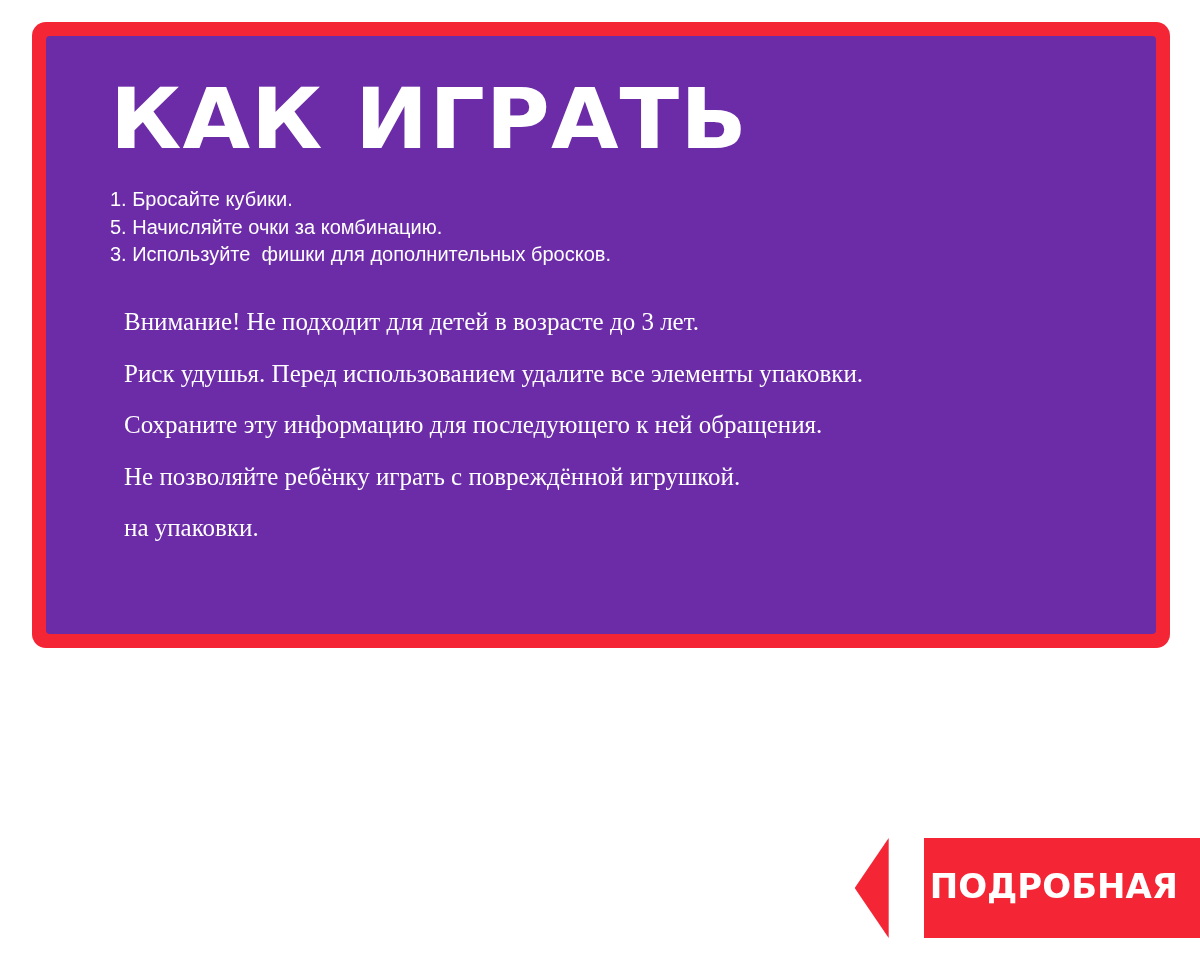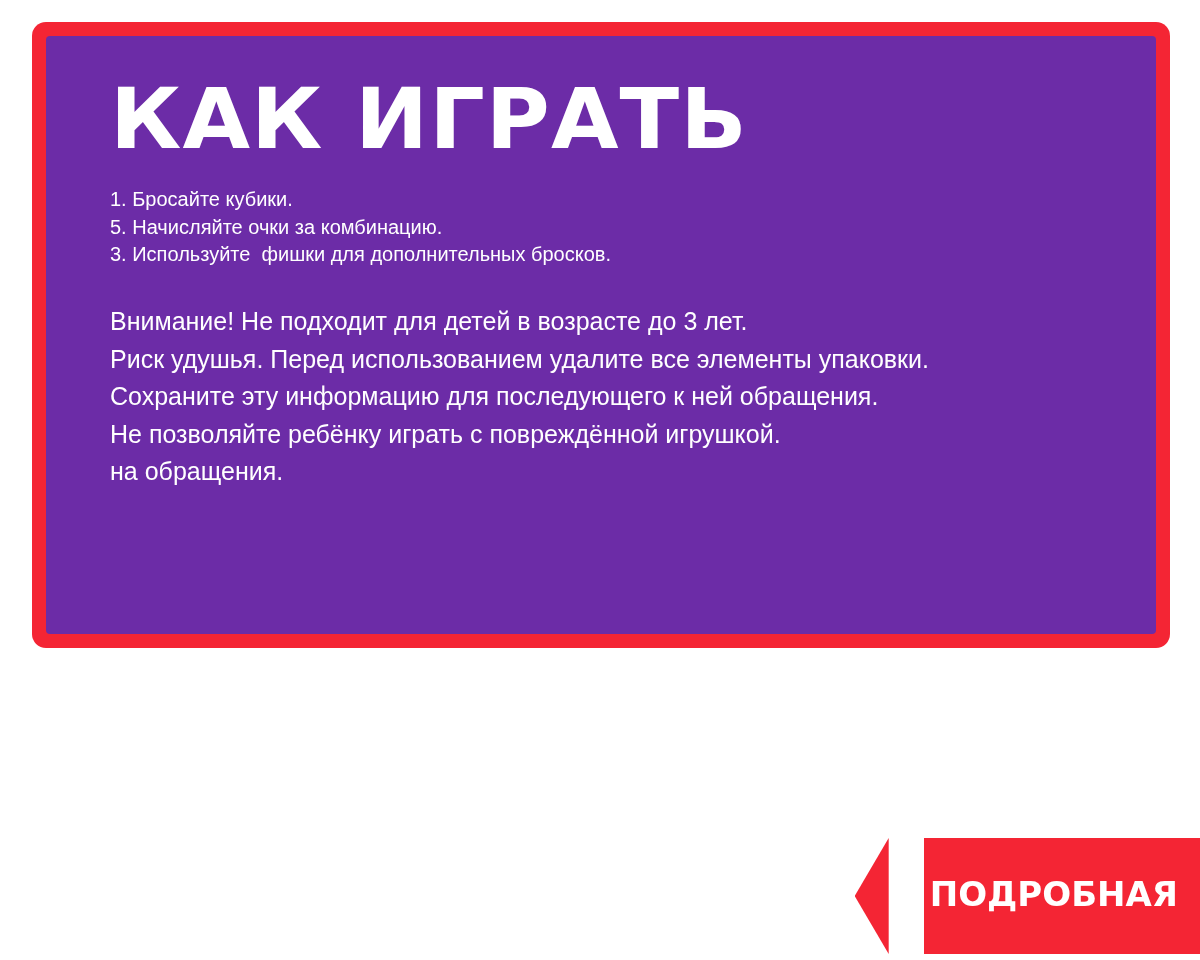--- a/index.html
+++ b/index.html
@@ -86,33 +86,33 @@
     color: #ffffff;
     white-space: pre;
   }
 
   
   .warnings {
     position: relative;
     z-index: 2;
   }
   .warnings p {
-    margin: 0;
-    font-family: Liberation Sans, sans-serif;
+    margin: 14px;
+    font-family: Liberation Serif, serif;
     font-size: 25px;
     line-height: 1.5;
     color: #ffffff;
   }
 
   
   .ribbon {
     position: absolute;
     right: 0px;
     top: 838px;
-    height: 116px;
+    height: 100px;
     display: flex;
     align-items: stretch;
     z-index: 3;
     gap: 35px;
   }
   .ribbon-notch {
     width: 34px;
     background: #f42534;
     clip-path: polygon(100% 0, 100% 100%, 0 50%);
   }
@@ -148,21 +148,21 @@
       <li>1. Бросайте кубики.</li>
       <li>5. Начисляйте очки за комбинацию.</li>
       <li>3. Используйте  фишки для дополнительных бросков.</li>
     </ul>
 
     <div class="warnings">
       <p>Внимание! Не подходит для детей в возрасте до 3 лет.</p>
       <p>Риск удушья. Перед использованием удалите все элементы упаковки.</p>
       <p>Сохраните эту информацию для последующего к ней обращения.</p>
       <p>Не позволяйте ребёнку играть с повреждённой игрушкой.</p>
-      <p>на обращения.</p>
+      <p>на упаковки.</p>
     </div>
 
   </div>
 </div>
 
 <div class="ribbon">
   <div class="ribbon-notch"></div>
   <div class="ribbon-body">
     <div>ПОДРОБНАЯ</div>
   </div>

